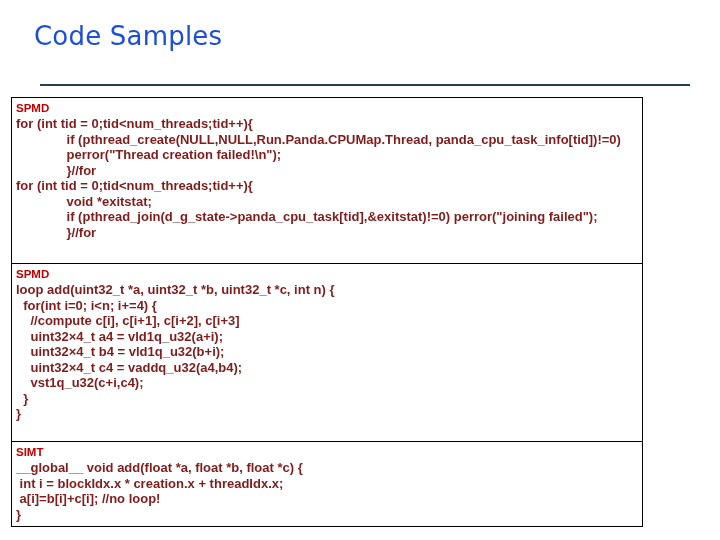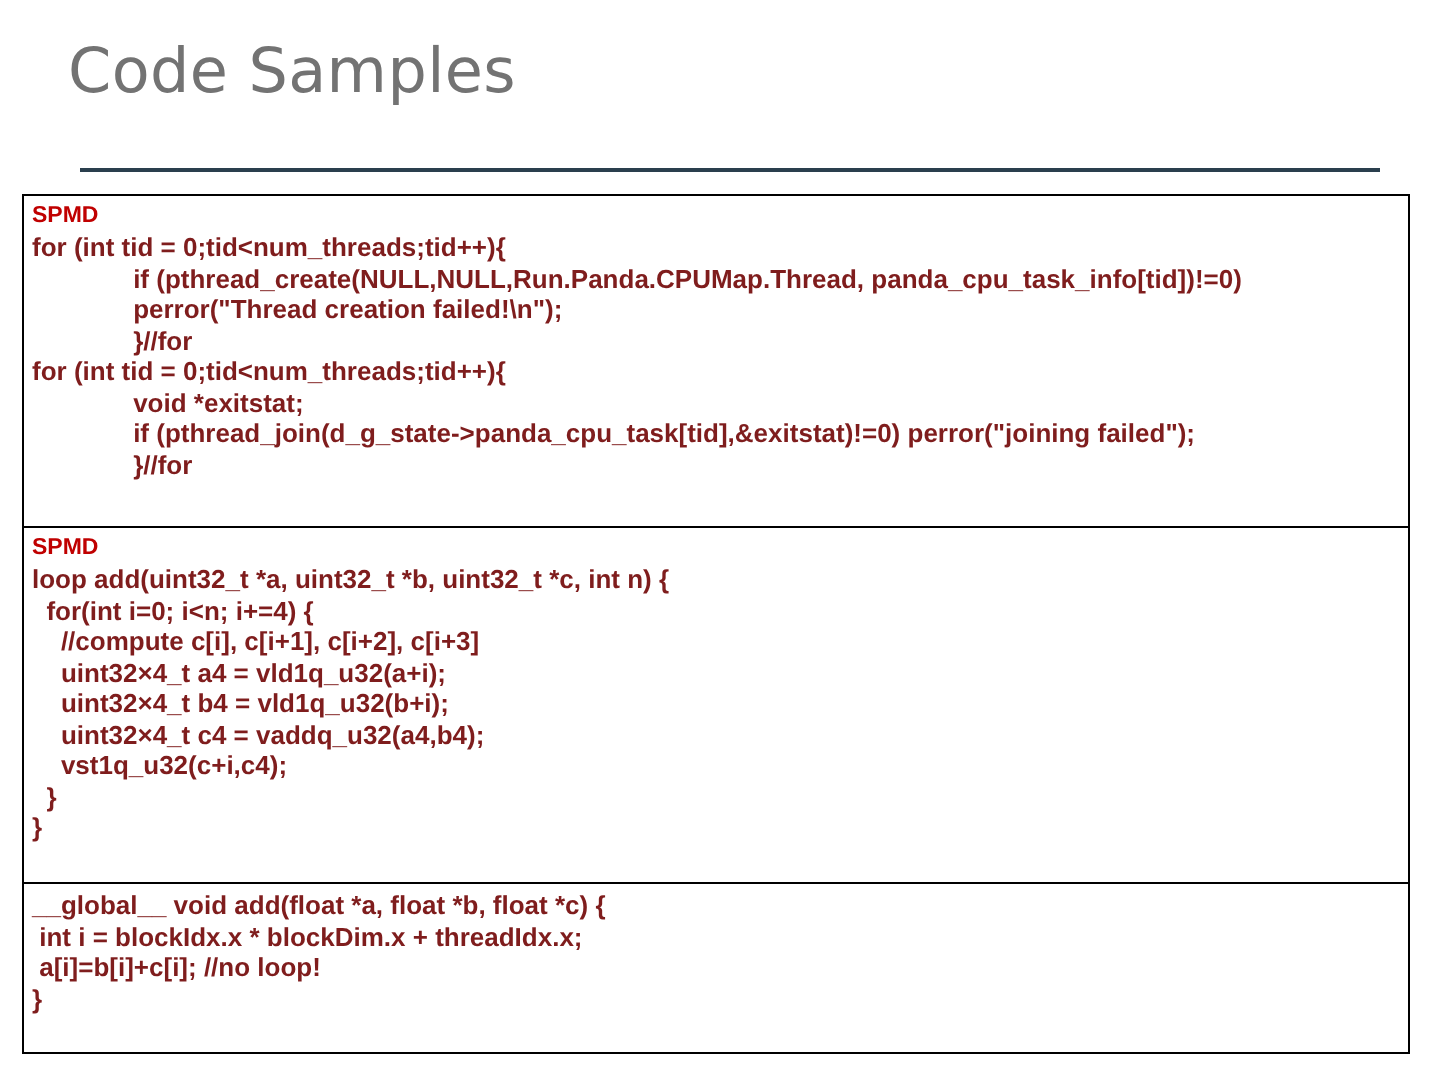--- a/index.html
+++ b/index.html
@@ -13,44 +13,44 @@
     font-family: "Liberation Sans", sans-serif;
     overflow: hidden;
     position: relative;
   }
 
   
   .slide-title {
     position: absolute;
     left: 34px;
     top: 16px;
-    font-size: 31px;
+    font-size: 26px;
     line-height: 40px;
     font-weight: 400;
-    color: #737373;
+    color: #1d4ed8;
     letter-spacing: 0.2px;
     white-space: nowrap;
     font-family: "DejaVu Sans", sans-serif;
   }
 
   .title-rule {
     position: absolute;
     left: 40px;
     top: 84px;
     width: 650px;
     height: 2px;
     background: #2A3F4D;
   }
 
   
   .code-table {
     position: absolute;
     left: 11px;
     top: 97px;
-    width: 694px;
+    width: 632px;
     border: 1px solid #000000;
     border-collapse: collapse;
     box-sizing: border-box;
     background: #ffffff;
   }
 
   .code-row {
     box-sizing: border-box;
     padding: 3px 0 4px 4px;
   }
@@ -108,19 +108,20 @@
     <div class="code-line">    //compute c[i], c[i+1], c[i+2], c[i+3]</div>
     <div class="code-line">    uint32×4_t a4 = vld1q_u32(a+i);</div>
     <div class="code-line">    uint32×4_t b4 = vld1q_u32(b+i);</div>
     <div class="code-line">    uint32×4_t c4 = vaddq_u32(a4,b4);</div>
     <div class="code-line">    vst1q_u32(c+i,c4);</div>
     <div class="code-line">  }</div>
     <div class="code-line">}</div>
   </div>
 
   <div class="code-row row-simt">
+    <div class="section-label">SIMT</div>
     <div class="code-line">__global__ void add(float *a, float *b, float *c) {</div>
-    <div class="code-line"> int i = blockIdx.x * blockDim.x + threadIdx.x;</div>
+    <div class="code-line"> int i = blockIdx.x * creation.x + threadIdx.x;</div>
     <div class="code-line"> a[i]=b[i]+c[i]; //no loop!</div>
     <div class="code-line">}</div>
   </div>
 
 </div>
 
 </body></html>

